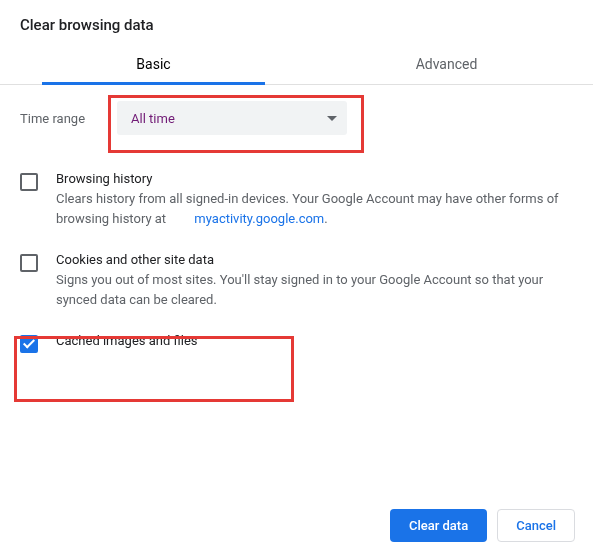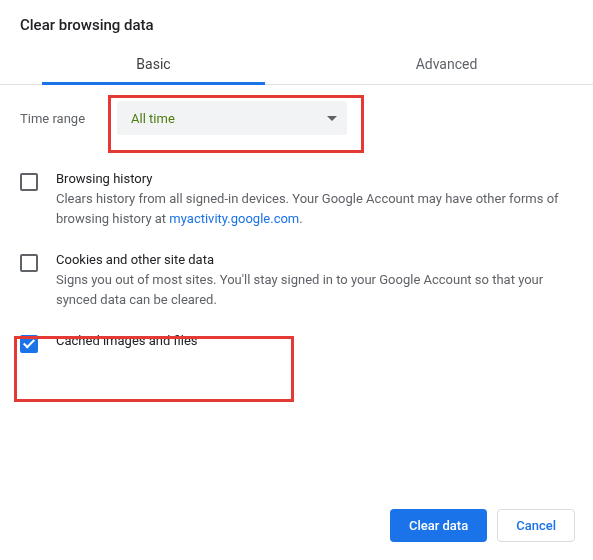--- a/index.html
+++ b/index.html
@@ -25,21 +25,21 @@
     }
     .tab {
       flex: 1;
       text-align: center;
       padding: 10px 0 12px 0;
       font-size: 14px;
       color: #5f6368;
       cursor: pointer;
       position: relative;
     }
-    .tab.active { color: #404040; margin-left: 7px; }
+    .tab.active { color: #000000; margin-left: 7px; }
     .tab.active::after {
       content: "";
       position: absolute;
       left: 12%;
       right: 12%;
       bottom: -1px;
       height: 3px;
       background: #1a73e8;
     }
     .section {
@@ -64,21 +64,21 @@
     .select {
       flex: 0 0 230px;
       background: #f1f3f4;
       height: 34px;
       border-radius: 3px;
       display: flex;
       align-items: center;
       justify-content: space-between;
       padding: 0 10px 0 14px;
       font-size: 13px;
-      color: #4d7c0f;
+      color: #701a75;
       cursor: pointer;
     }
     .triangle {
       width: 0; height: 0;
       border-left: 5px solid transparent;
       border-right: 5px solid transparent;
       border-top: 5px solid #5f6368;
     }
     .item {
       display: flex;
@@ -112,21 +112,21 @@
       font-size: 13px;
       color: #202124;
       font-weight: 400;
       margin-bottom: 3px;
     }
     .item-desc {
       font-size: 13px;
       color: #5f6368;
       line-height: 1.5;
     }
-    .link { color: #1a73e8; cursor: pointer; }
+    .link { color: #1a73e8; cursor: pointer; margin-left: 25px; }
     .footer {
       position: absolute;
       bottom: 18px;
       right: 18px;
       display: flex;
       gap: 10px;
     }
     .btn {
       padding: 8px 18px;
       border-radius: 4px;

